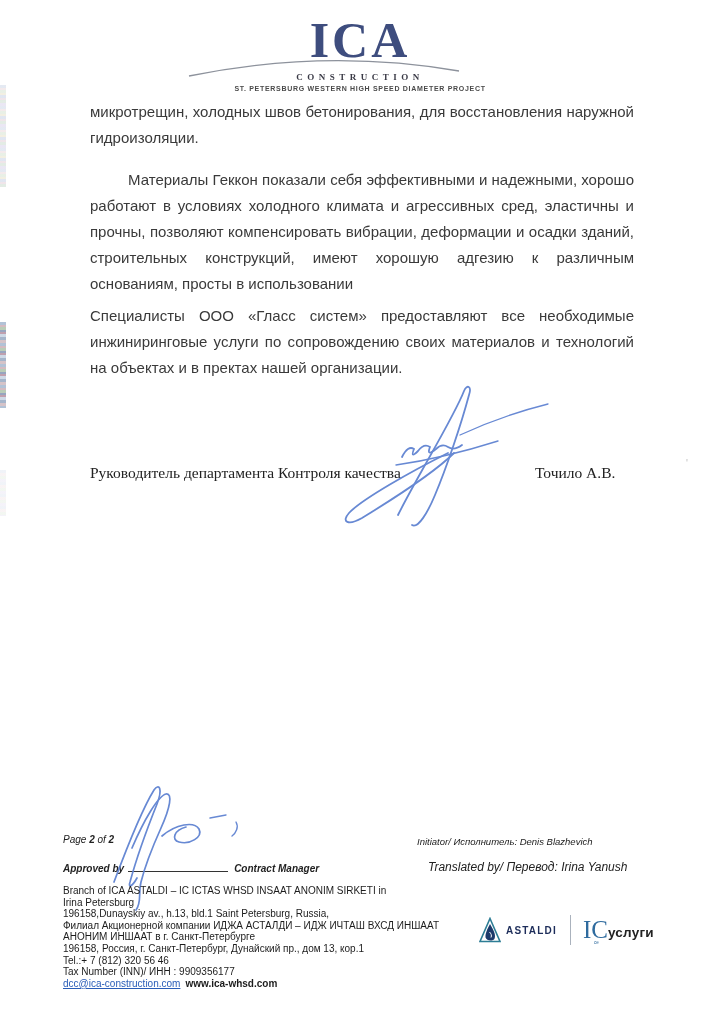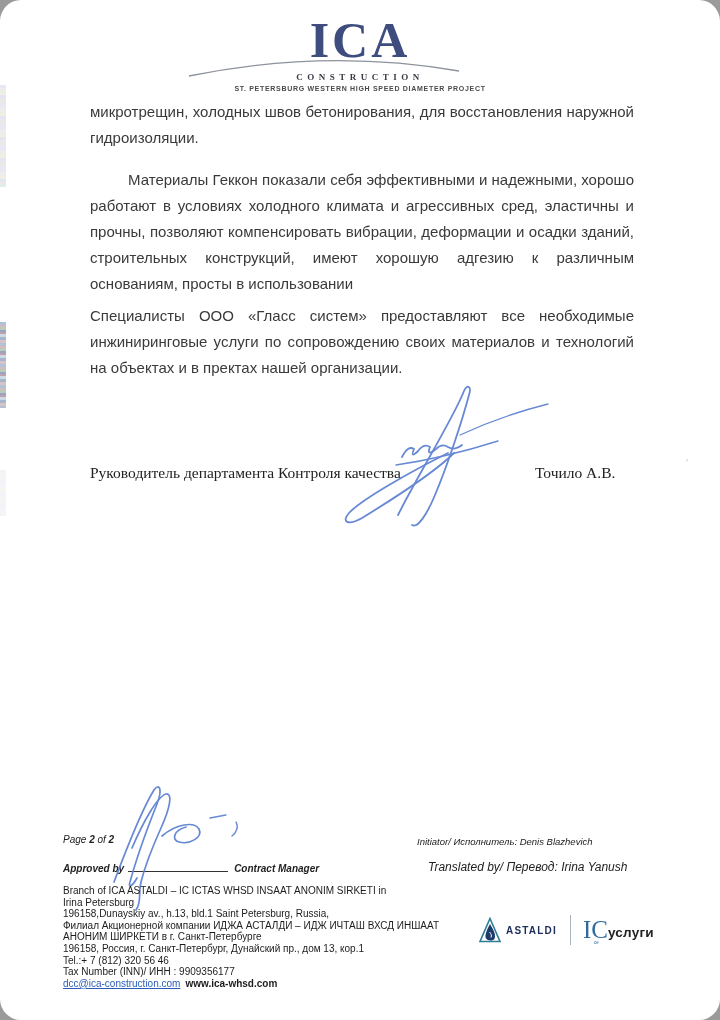--- a/index.html
+++ b/index.html
@@ -1,19 +1,19 @@
 <!DOCTYPE html>
 <html><head>
 <meta charset="utf-8">
 <style>
   html,body{margin:0;padding:0;background:#9a9a9a;}
   .page{
     position:relative;width:720px;height:1020px;background:#ffffff;
     margin:0 auto;overflow:hidden;
-    font-family:"Liberation Sans",sans-serif;color:#3a3a3a;border-radius:21px;
+    font-family:"Liberation Sans",sans-serif;color:#3a3a3a;
   }
   
   .noise{position:absolute;left:0;width:6px;}
   .noise-a{top:85px;height:102px;opacity:.55;
     background:repeating-linear-gradient(to bottom,
       #cfd8e8 0 3px,#ead9dc 3px 5px,#d6e3d2 5px 8px,#e8e2ca 8px 10px,
       #c8d2e6 10px 13px,#e3cfd8 13px 15px,#ccdccf 15px 18px,#d9d3ea 18px 21px);}
   .noise-b{top:322px;height:86px;opacity:.8;
     background:repeating-linear-gradient(to bottom,
       #9fb3cc 0 3px,#c9a9b0 3px 5px,#a8bfa5 5px 8px,#7d8fb0 8px 10px,
@@ -141,21 +141,21 @@
   <div class="translated">
     <span>Translated by/ Перевод:</span>
     <span>Irina Yanush</span>
   </div>
 
   <div class="address">
     <div>Branch of ICA ASTALDI – IC ICTAS WHSD INSAAT ANONIM SIRKETI in</div>
     <div>Irina Petersburg</div>
     <div>196158,Dunayskiy av., h.13, bld.1 Saint Petersburg, Russia,</div>
     <div>Филиал Акционерной компании ИДЖА АСТАЛДИ – ИДЖ ИЧТАШ ВХСД ИНШААТ</div>
-    <div>АНОНИМ ШИРКЕТИ в г. Санкт-Петербурге</div>
+    <div>АНОНИМ ИНШААТ в г. Санкт-Петербурге</div>
     <div>196158, Россия, г. Санкт-Петербург, Дунайский пр., дом 13, кор.1</div>
     <div>Tel.:+ 7 (812) 320 56 46</div>
     <div>Tax Number (INN)/ ИНН : 9909356177</div>
     <div>
       <a href="#" class="email">dcc@ica-construction.com</a><span class="www">www.ica-whsd.com</span>
     </div>
   </div>
 
   <div class="logos">
     <svg width="22" height="26" viewBox="0 0 22 26">

